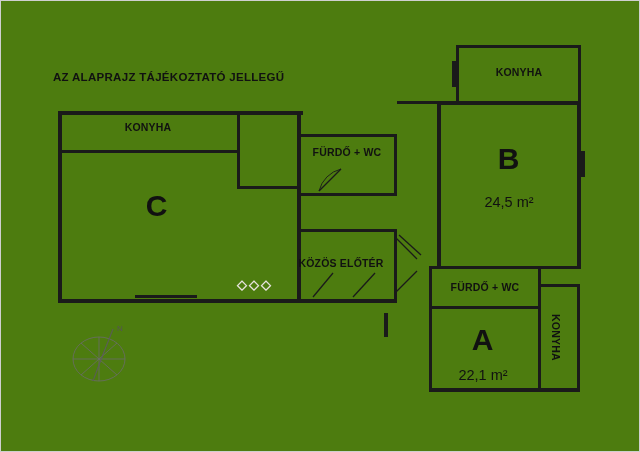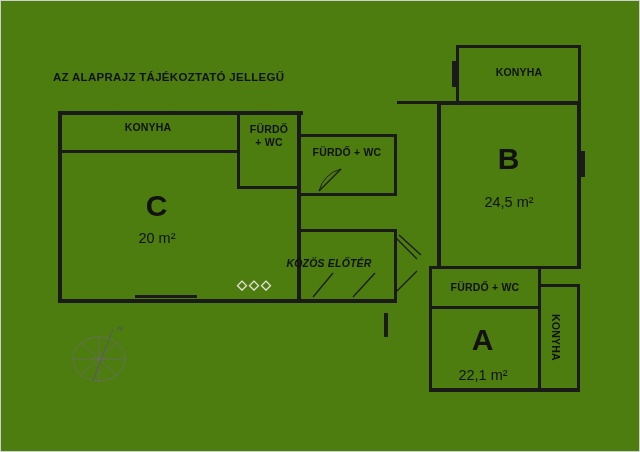--- a/index.html
+++ b/index.html
@@ -155,34 +155,32 @@
     <path d="M 312 296 L 332 272" stroke="#1a1a1a" stroke-width="1.3" fill="none"></path>
     <path d="M 352 296 L 374 272" stroke="#1a1a1a" stroke-width="1.3" fill="none"></path>
     <path d="M 394 236 L 416 258" stroke="#1a1a1a" stroke-width="1.3" fill="none"></path>
     <path d="M 394 292 L 416 270" stroke="#1a1a1a" stroke-width="1.3" fill="none"></path>
 
     <path d="M 398 234 L 420 254" stroke="#1a1a1a" stroke-width="1.3" fill="none"></path>
   </svg>
 
   <div class="small-label" style="left:97px; top:120px; width:100px;">KONYHA</div>
 
-  <div class="small-label" style="left:238px; top:122px; width:60px;">FÜRDŐ<br>+ WC</div>
 
   <div class="small-label" style="left:300px; top:145px; width:92px;">FÜRDŐ + WC</div>
 
   <div class="small-label" style="left:462px; top:65px; width:112px;">KONYHA</div>
 
-  <div class="small-label" style="left:280px; top:256px; width:96px;font-style:italic;">KÖZÖS ELŐTÉR</div>
+  <div class="small-label" style="left:292px; top:256px; width:96px;">KÖZÖS ELŐTÉR</div>
 
   <div class="small-label" style="left:432px; top:280px; width:104px;">FÜRDŐ + WC</div>
 
   <div class="vert-label" style="left:561px; top:313px;">KONYHA</div>
 
   <div class="room-label room-big" style="left:126px; top:188px; width:60px;">C</div>
-  <div class="room-label room-area" style="left:116px; top:229px; width:80px;">20 m²</div>
 
   <div class="room-label room-big" style="left:450px; top:141px; width:116px;">B</div>
   <div class="room-label room-area" style="left:450px; top:193px; width:116px;">24,5 m²</div>
 
   <div class="room-label room-big" style="left:432px; top:322px; width:100px;">A</div>
   <div class="room-label room-area" style="left:428px; top:366px; width:108px;">22,1 m²</div>
 
   <div class="compass">
     <svg width="68" height="72" viewBox="0 0 68 72">
       <g stroke="#6b6b6b" stroke-width="0.8" fill="none">

